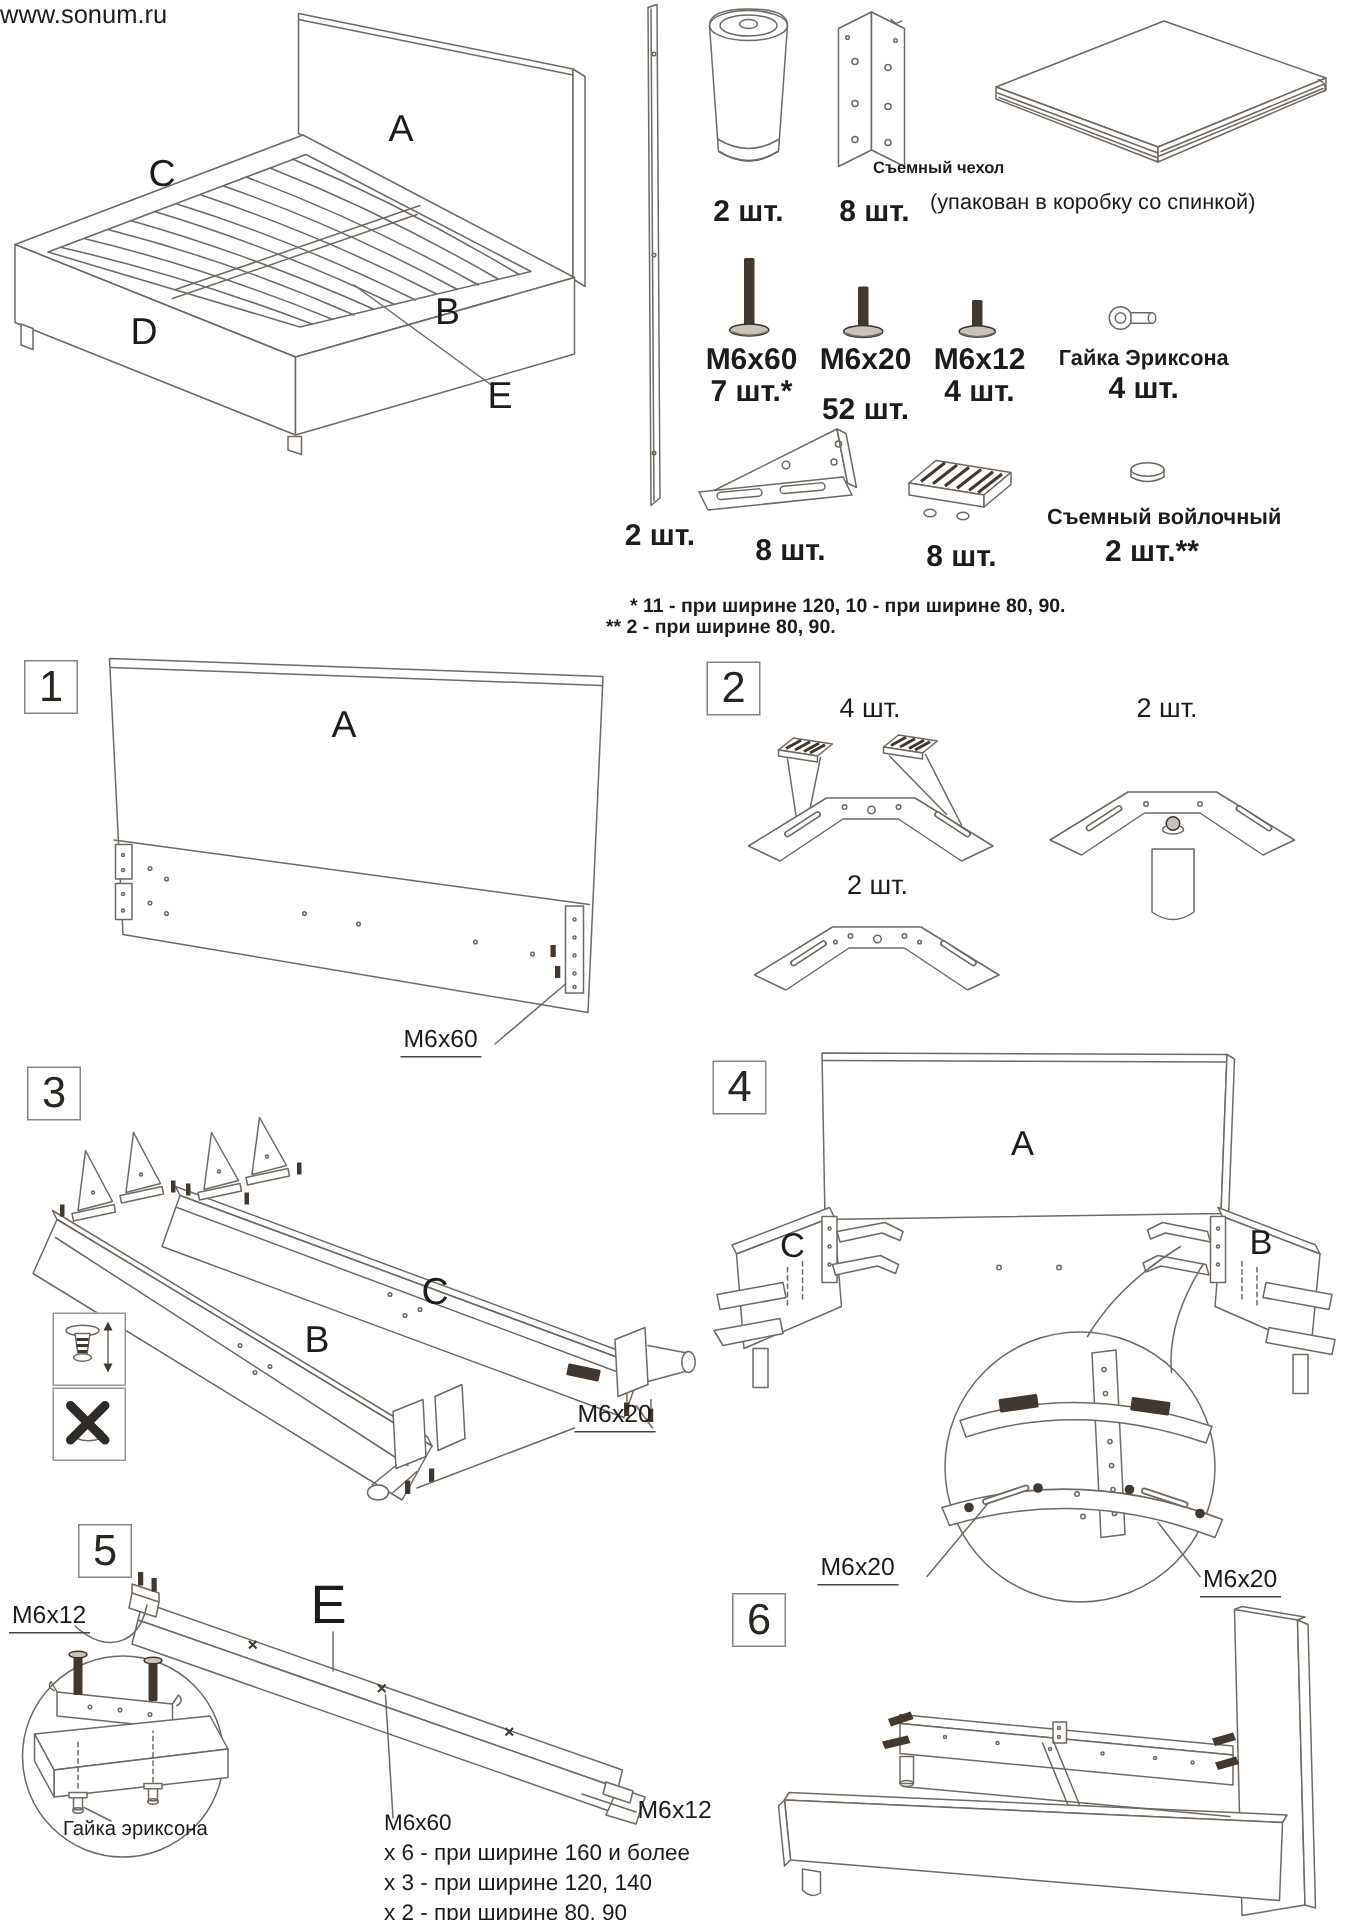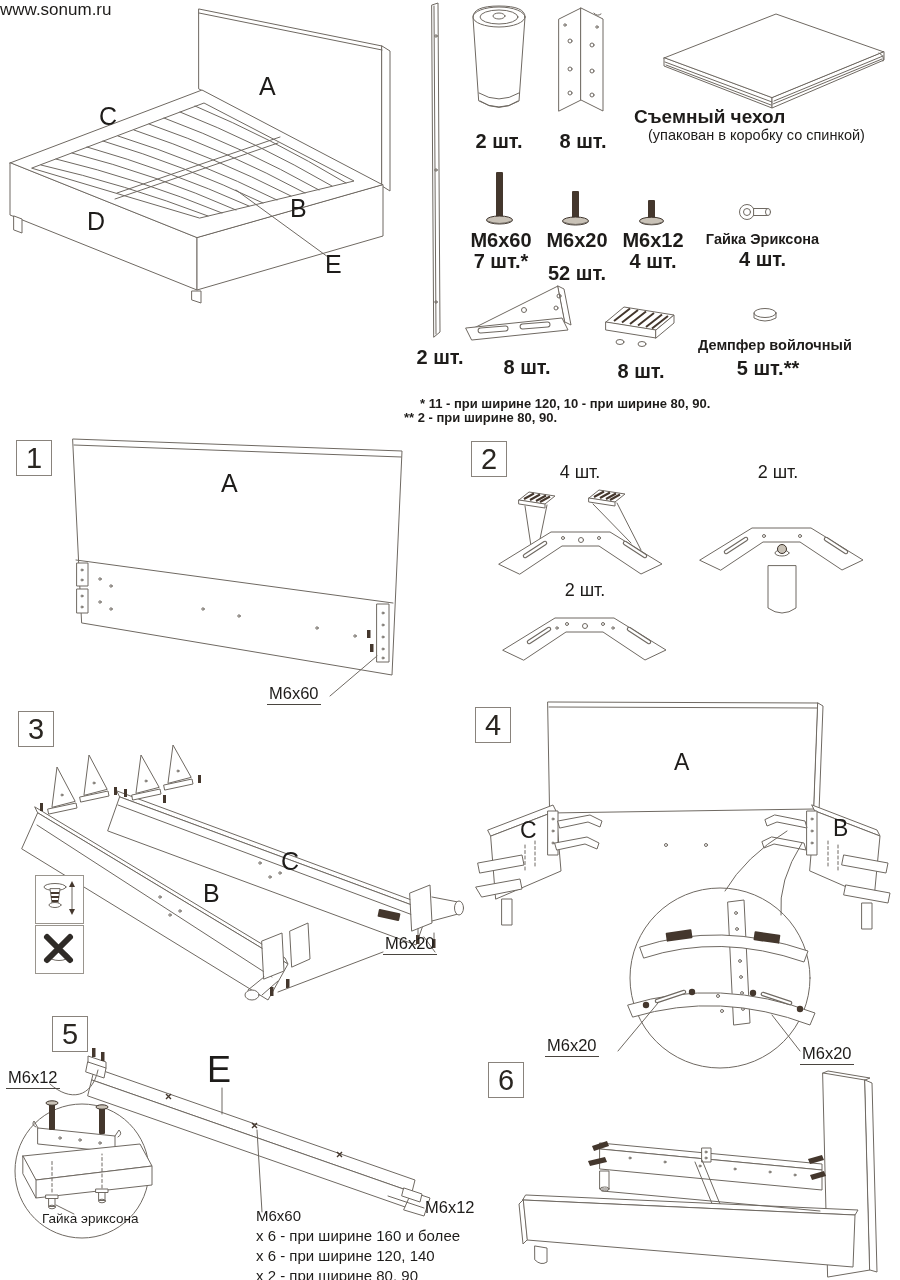--- a/index.html
+++ b/index.html
@@ -105,22 +105,22 @@
   <div class="lbl b20 ctr" style="left:548px;top:130px;width:70px">8 шт.</div>
 
   <svg style="left:658px;top:8px" width="232" height="112" viewBox="0 0 232 112">
     <path class="fw" d="M6,50 L118,6 L226,44 L114,90 Z"></path>
     <path class="fw" d="M6,50 L6,58 L114,100 L114,90 Z"></path>
     <path class="fw" d="M226,44 L226,52 L114,100 L114,90 Z"></path>
     <path class="ln" d="M7,54 L114,94 M225,48 L116,93"></path>
     <path class="ln" d="M8,57 L113,97 M224,51 L115,96"></path>
     <path class="ln" d="M221,45 q6,3 4,8"></path>
   </svg>
-  <div class="lbl b15" style="left:634px;top:106px;font-size:19px">Съемный чехол</div>
-  <div class="lbl" style="left:648px;top:127px;font-size:14.5px">(упакован в коробку со спинкой)</div>
+  <div class="lbl b15" style="left:582px;top:106px;font-size:11px">Съемный чехол</div>
+  <div class="lbl" style="left:620px;top:127px;font-size:14.5px">(упакован в коробку со спинкой)</div>
 
   <svg style="left:482px;top:170px" width="36" height="58" viewBox="0 0 36 58">
     <rect class="dk" x="14" y="2" width="7" height="45" rx="1"></rect>
     <ellipse class="dko" cx="17.5" cy="50" rx="13" ry="4"></ellipse>
     <path class="ln" d="M5,51 Q17.5,56 30,51"></path>
   </svg>
   <div class="lbl b20 ctr" style="left:468px;top:229px;width:66px">M6x60</div>
   <div class="lbl b20 ctr" style="left:468px;top:250px;width:66px">7 шт.*</div>
 
   <svg style="left:558px;top:189px" width="36" height="40" viewBox="0 0 36 40">
@@ -167,22 +167,22 @@
     <path class="fw" d="M56,28 L74,13 L74,21 L56,36 Z"></path>
     <ellipse class="ln" cx="20" cy="40" rx="4" ry="2.5"></ellipse>
     <ellipse class="ln" cx="42" cy="42" rx="4" ry="2.5"></ellipse>
   </svg>
   <div class="lbl b20 ctr" style="left:606px;top:360px;width:70px">8 шт.</div>
 
   <svg style="left:752px;top:307px" width="28" height="18" viewBox="0 0 28 18">
     <ellipse class="fw" cx="13" cy="6" rx="11" ry="4.5"></ellipse>
     <path class="ln" d="M2,6 L2,11 Q13,17 24,11 L24,6"></path>
   </svg>
-  <div class="lbl b15 ctr" style="left:698px;top:337px;width:140px">Демпфер войлочный</div>
-  <div class="lbl b20 ctr" style="left:698px;top:357px;width:140px">5 шт.**</div>
+  <div class="lbl b15 ctr" style="left:698px;top:337px;width:140px">Съемный войлочный</div>
+  <div class="lbl b20 ctr" style="left:698px;top:357px;width:140px">2 шт.**</div>
 
   <div class="lbl fn" style="left:420px;top:396px">* 11 - при ширине 120, 10 - при ширине 80, 90.</div>
   <div class="lbl fn" style="left:404px;top:410px">** 2 - при ширине 80, 90.</div>
 
   <div class="stepnum" style="left:16px;top:440px">1</div>
   <svg style="left:55px;top:432px" width="350" height="275" viewBox="0 0 350 275">
     <path class="fw" d="M18,7 L347,19 L337,243 L27,191 Z"></path>
     <path class="ln" d="M19,13 L346,25"></path>
     <path class="ln" d="M21,128 L338,171"></path>
     <rect class="fw" x="22" y="131" width="11" height="23"></rect>
@@ -447,21 +447,21 @@
     <ellipse class="ln" cx="102" cy="161" rx="3.5" ry="1.8"></ellipse>
     <path class="ln" d="M74,174 L56,165"></path>
   </svg>
   <div class="lbl m6" style="left:6px;top:1068px">M6x12</div>
   <div class="lbl bigE" style="left:207px;top:1049px">E</div>
   <div class="lbl m6n" style="left:425px;top:1198px">M6x12</div>
   <div class="lbl n14" style="left:42px;top:1211px">Гайка эриксона</div>
   <div class="lbl n15" style="left:256px;top:1206px">
     <div>M6x60</div>
     <div>x 6 - при ширине 160 и более</div>
-    <div>x 6 - при ширине 120, 140</div>
+    <div>x 3 - при ширине 120, 140</div>
     <div>x 2 - при ширине 80, 90</div>
   </div>
 
   <div class="stepnum" style="left:488px;top:1062px">6</div>
   <svg style="left:480px;top:1058px" width="420" height="222" viewBox="0 0 420 222">
 
     <path class="fw" d="M343,15 L385,22 L390,212 L348,219 Z"></path>
     <path class="fw" d="M385,22 L392,25 L397,214 L390,212 Z"></path>
     <path class="ln" d="M343,15 L348,13 L390,20 L385,22"></path>
 

